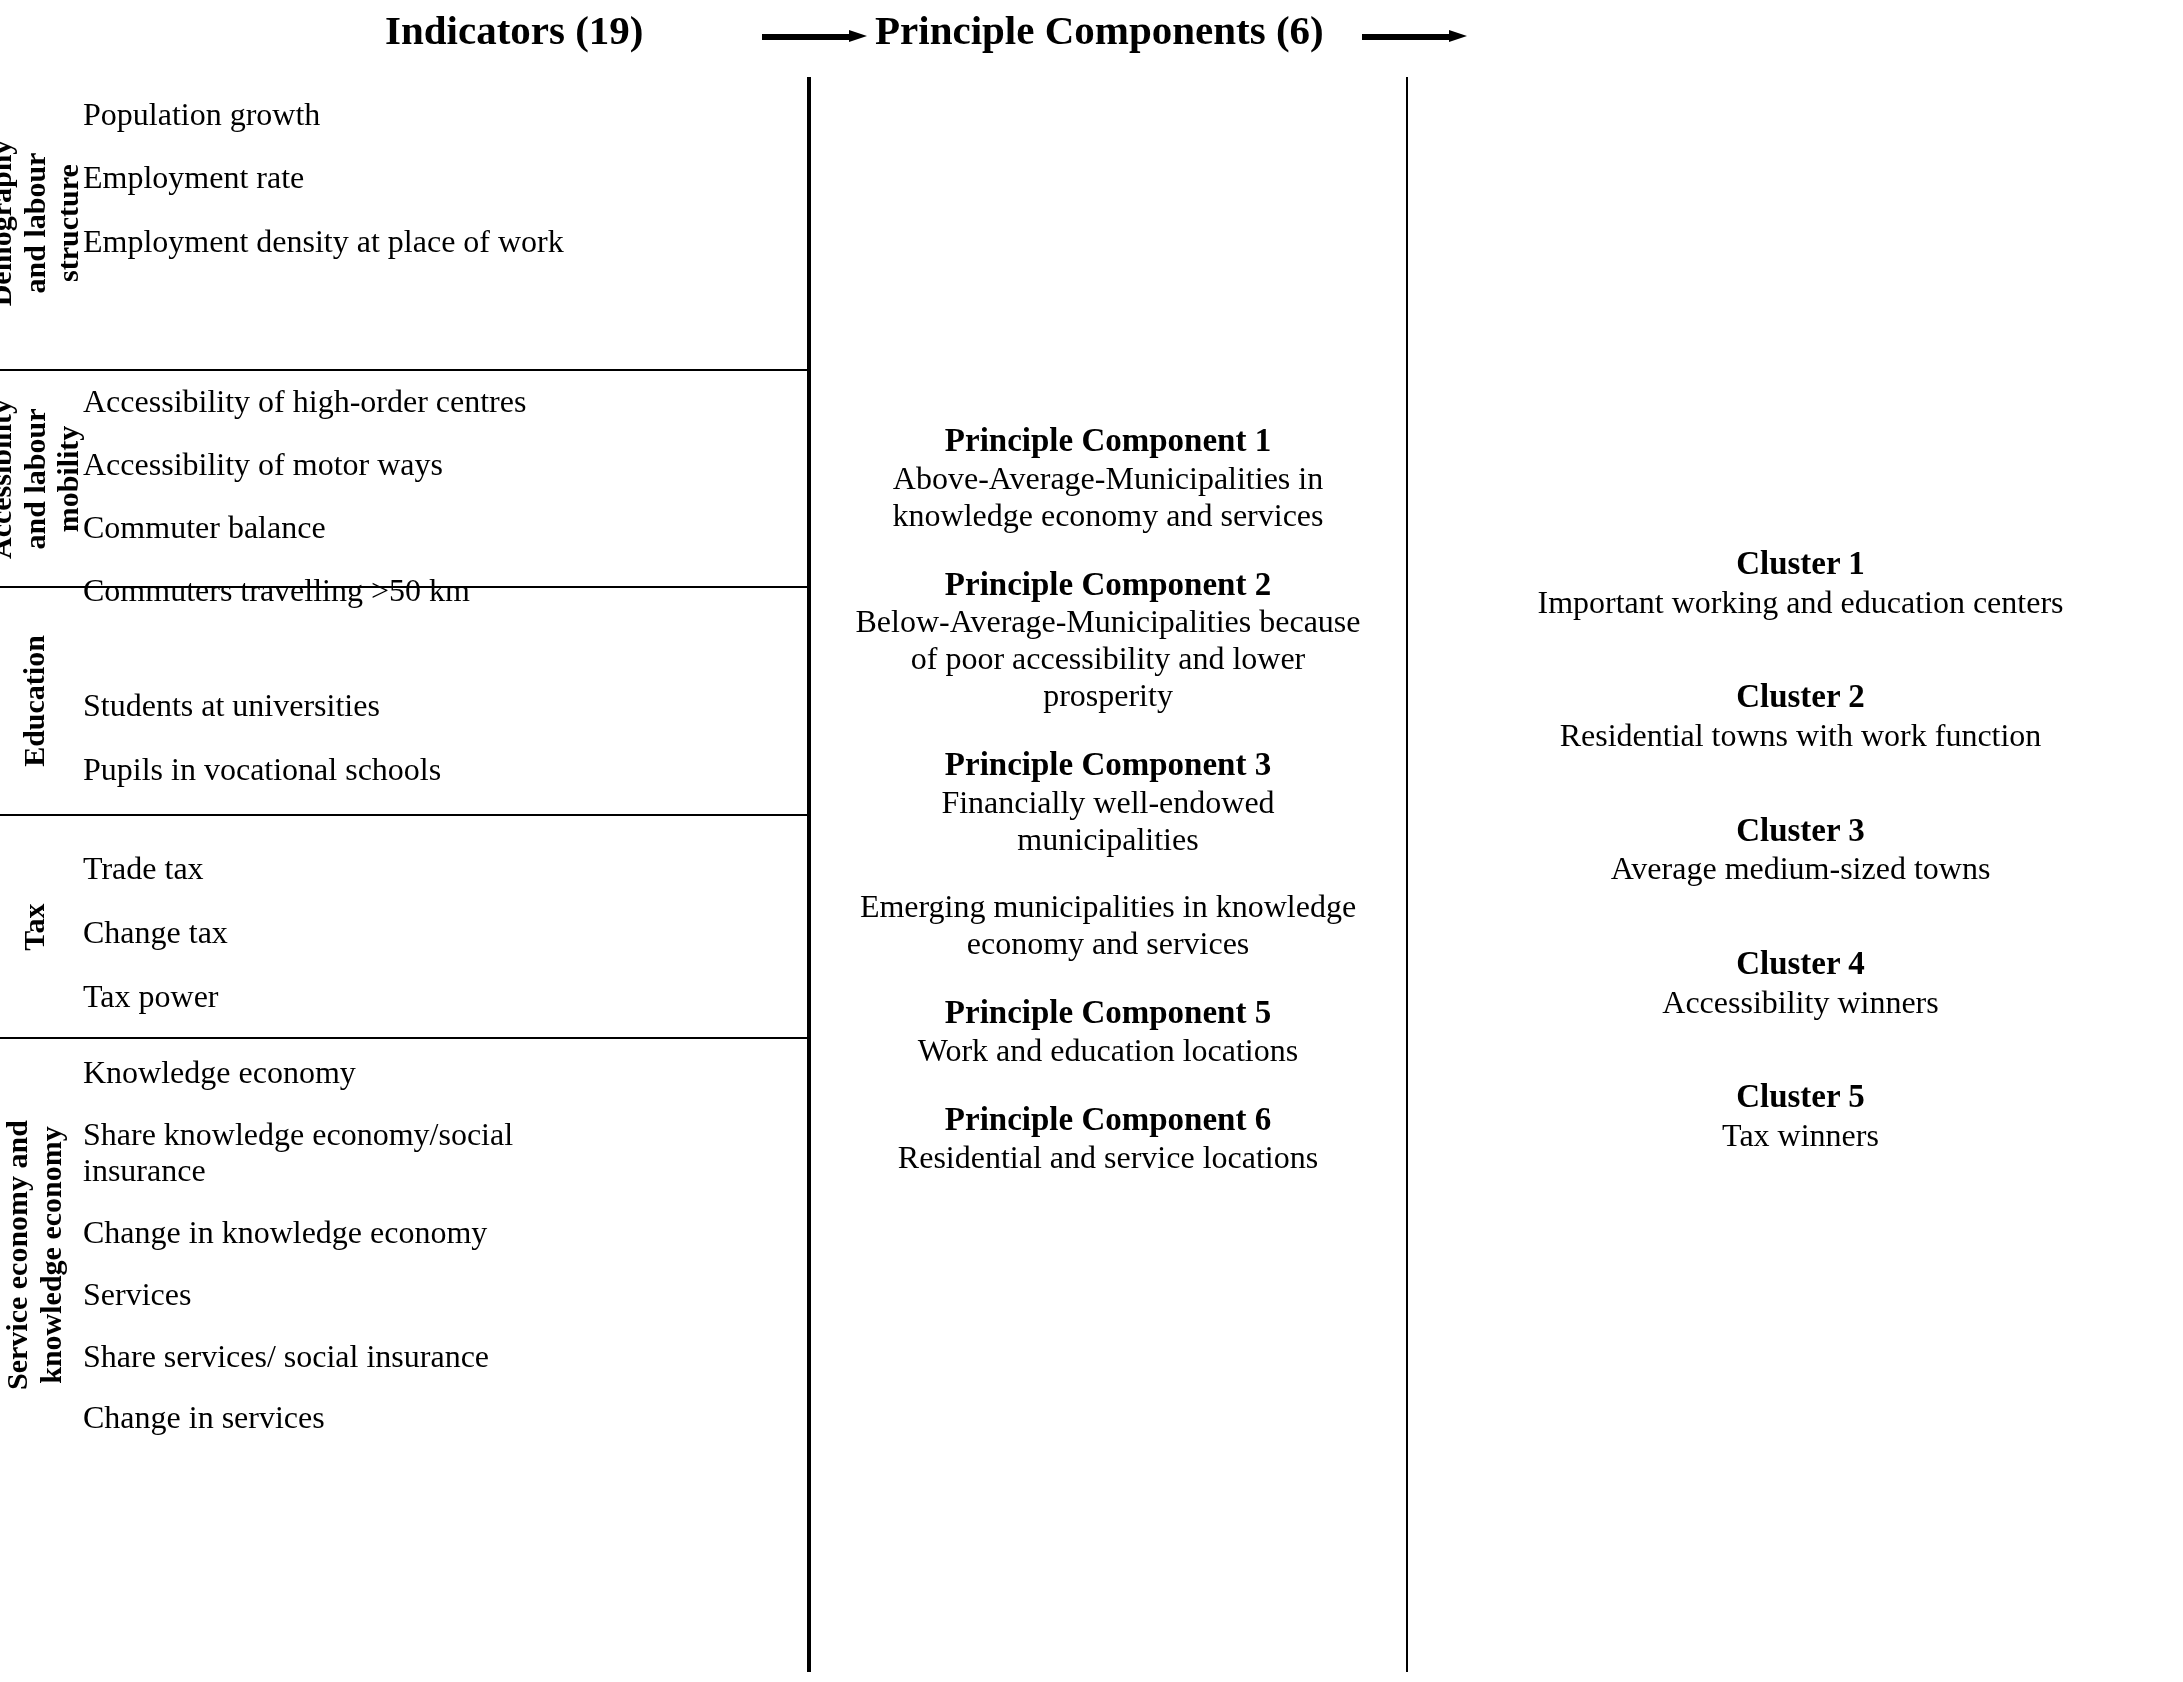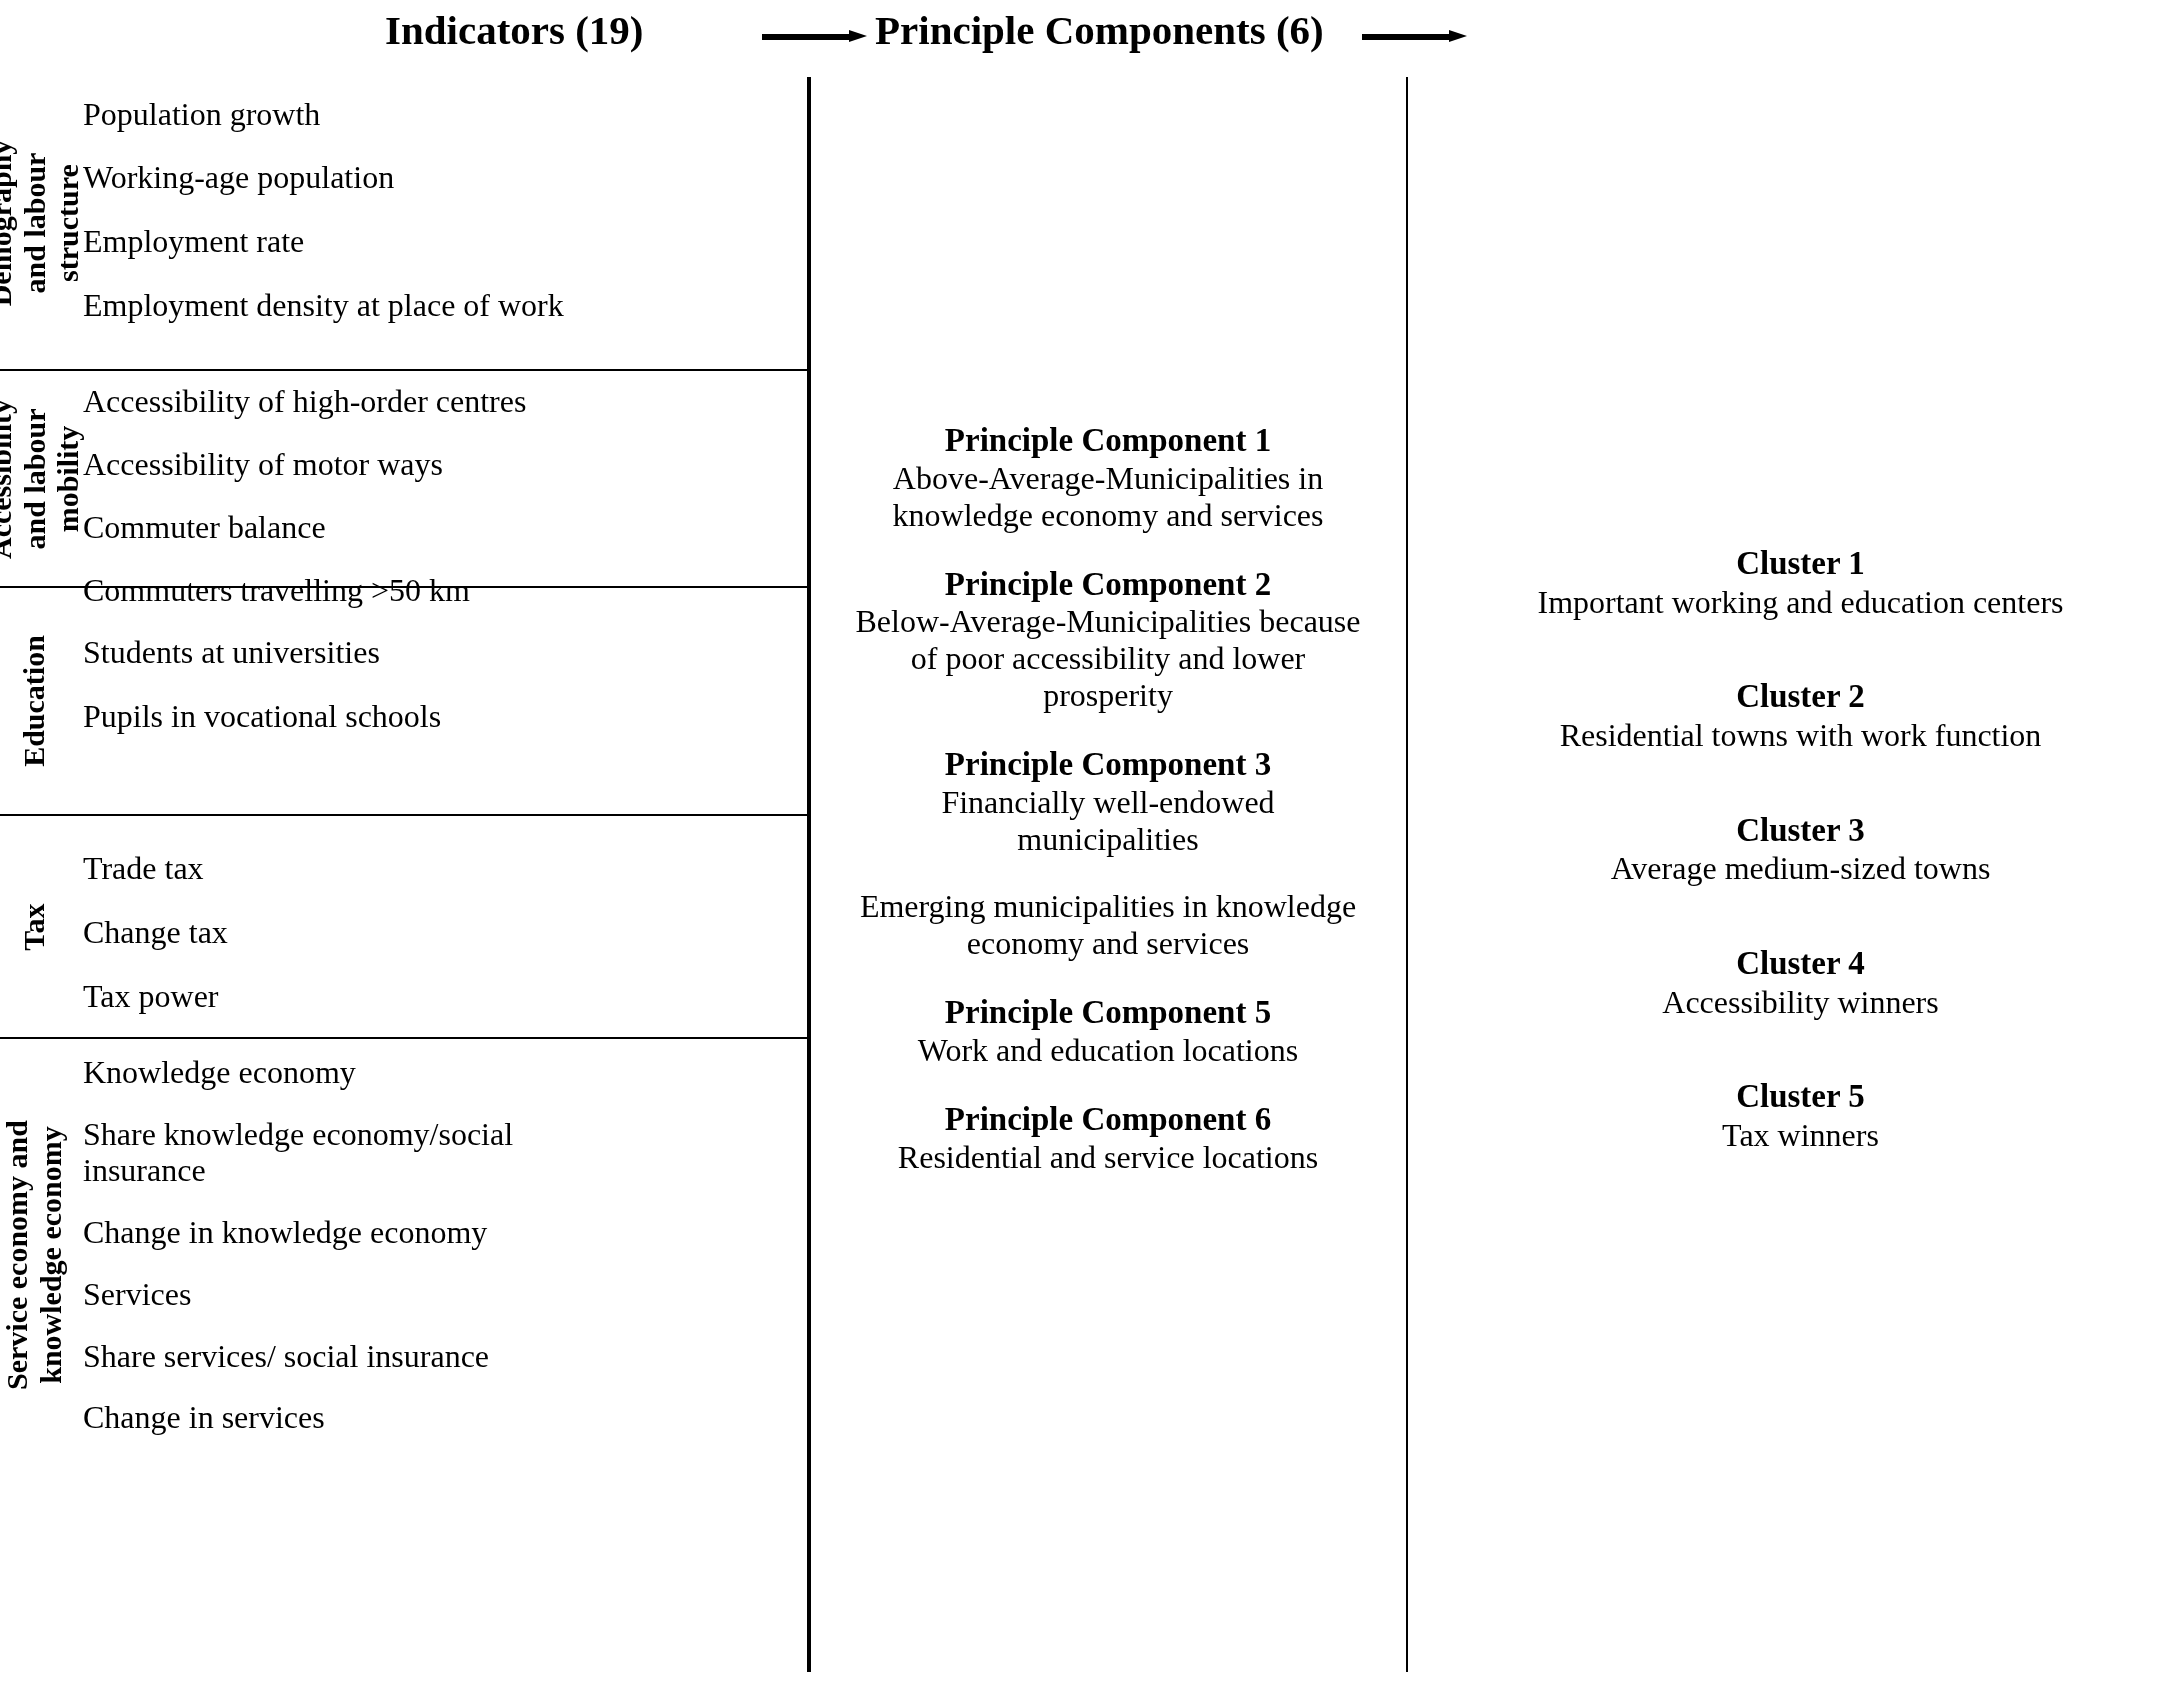--- a/index.html
+++ b/index.html
@@ -121,21 +121,21 @@
   
   #group-demography  { height: 292px; }
   #group-demography  .ind-cell { padding-top: 19.5px; }
   #group-demography  .ind-item { margin-bottom: 28px; }
 
   #group-accessibility { height: 215px; }
   #group-accessibility .ind-cell { padding-top: 13.3px; }
   #group-accessibility .ind-item { margin-bottom: 27px; }
 
   #group-education { height: 226px; }
-  #group-education .ind-cell { padding-top: 47px; }
+  #group-education .ind-cell { padding-top: 100px; }
   #group-education .ind-item { margin-bottom: 28px; }
 
   #group-tax { height: 221px; }
   #group-tax .ind-cell { padding-top: 35px; }
   #group-tax .ind-item { margin-bottom: 28px; }
 
   #group-service { height: 431px; }
   #group-service .ind-cell { padding-top: 16.4px; }
   #group-service .ind-item { margin-bottom: 26px; }
 
@@ -208,21 +208,20 @@
     <div class="ind-group" id="group-demography">
       <div class="cat-cell">
         <div class="cat-label">
           <span class="cl-line">Demography</span>
           <span class="cl-line">and labour</span>
           <span class="cl-line">structure</span>
         </div>
       </div>
       <div class="ind-cell">
         <div class="ind-item">Population growth</div>
-        <div class="ind-item">Working-age population</div>
         <div class="ind-item">Employment rate</div>
         <div class="ind-item" style="max-width:539px;">Employment density at place of work</div>
       </div>
     </div>
 
     <div class="ind-group" id="group-accessibility">
       <div class="cat-cell">
         <div class="cat-label">
           <span class="cl-line">Accessibility</span>
           <span class="cl-line">and labour</span>

